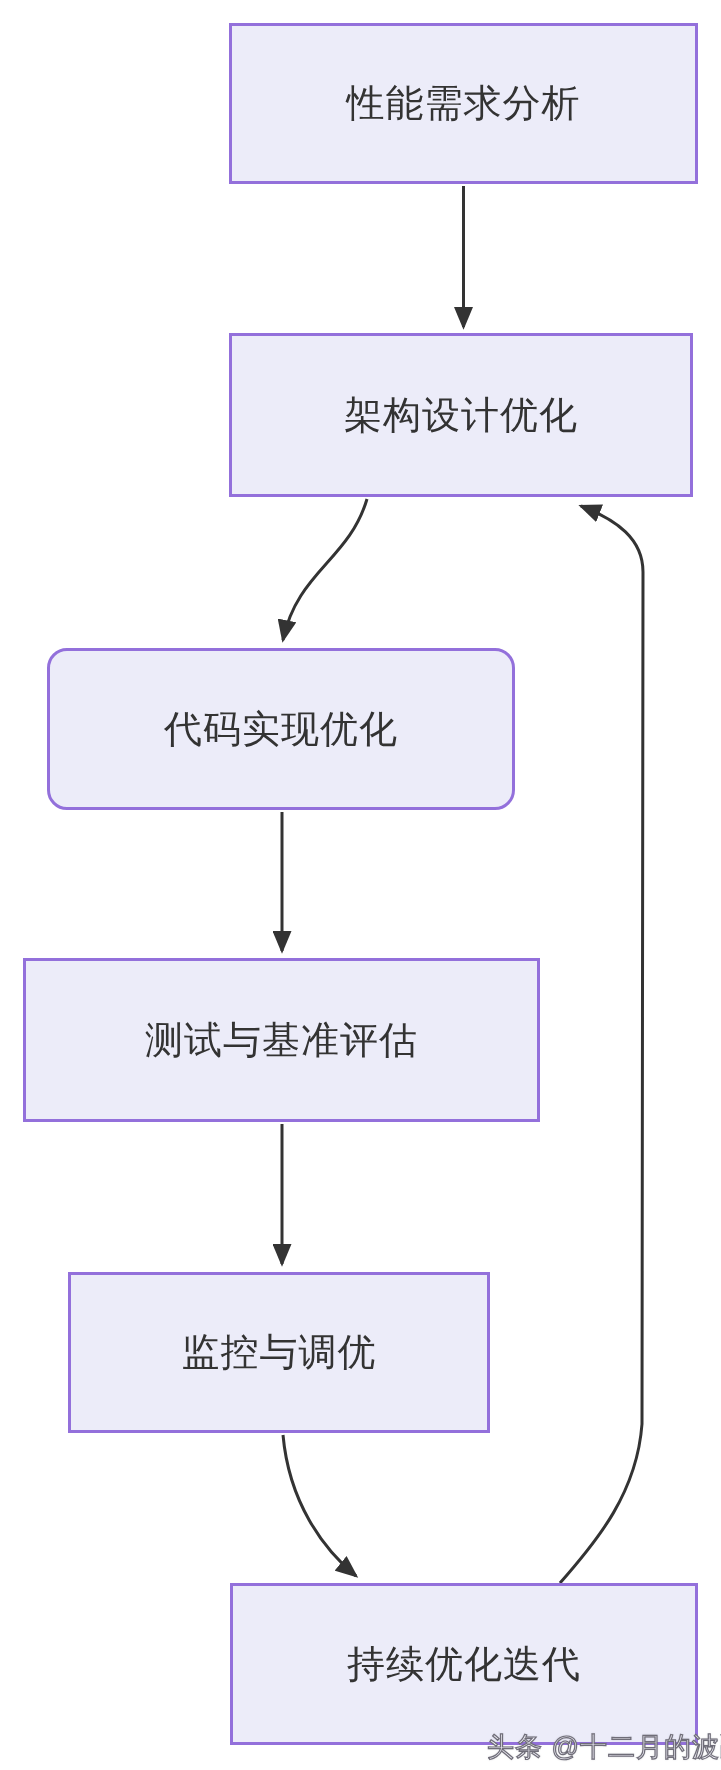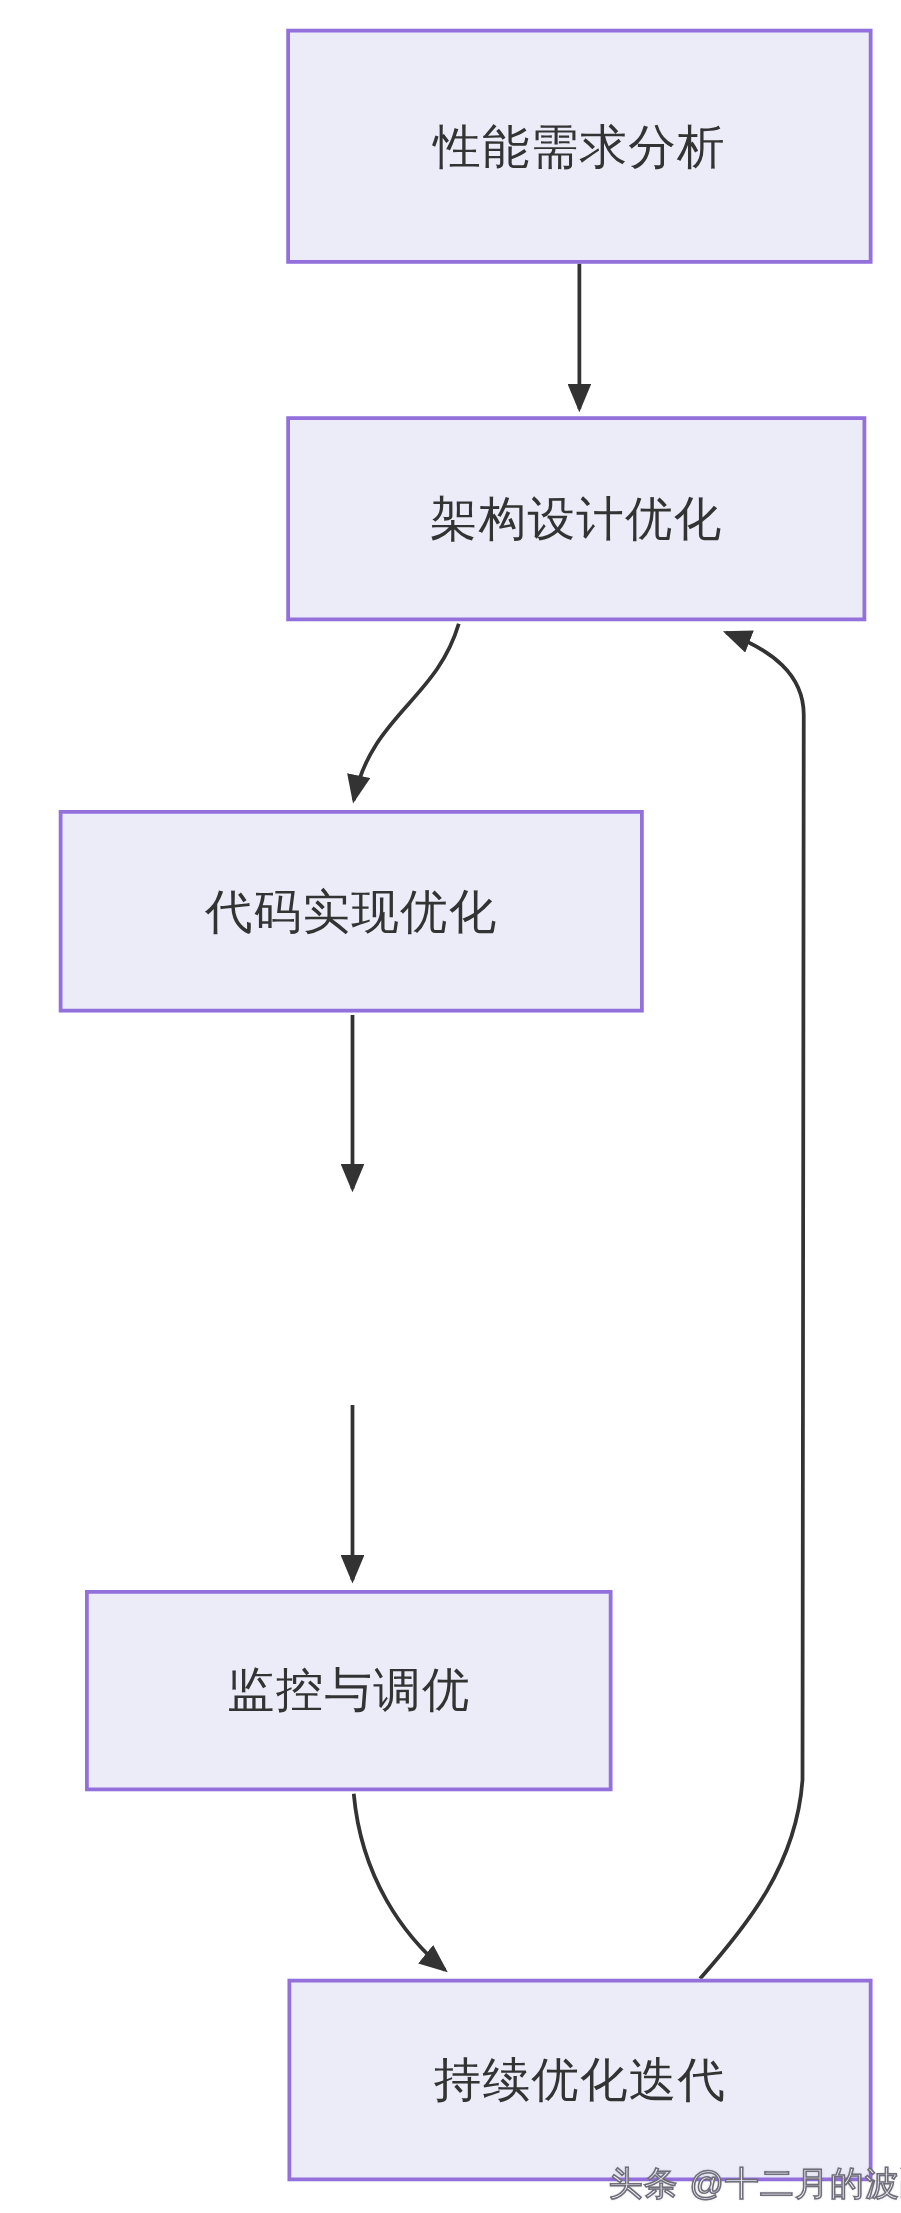--- a/index.html
+++ b/index.html
@@ -66,32 +66,35 @@
       </marker>
     </defs>
     <path class="edge" marker-end="url(#arrowhead)" d="M463.5,186 L463.5,327" stroke="#333333"></path>
     <path class="edge" marker-end="url(#arrowhead)" d="M367,499 C349,560 297,572 283,640" stroke="#333333"></path>
     <path class="edge" marker-end="url(#arrowhead)" d="M282,812 L282,951" stroke="#333333"></path>
     <path class="edge" marker-end="url(#arrowhead)" d="M282,1124 L282,1264" stroke="#333333"></path>
     <path class="edge" marker-end="url(#arrowhead)" d="M283,1435 C289,1502 323,1549 356,1576" stroke="#333333"></path>
     <path class="edge" marker-end="url(#arrowhead)" d="M560,1583 C598,1540 637,1492 642,1424 L643,572 C643,539 617,520 581,506" stroke="#333333"></path>
   </svg>
 
-  <div class="node" style="left: 229px; top: 23px; width: 469px; height: 188px; background: rgb(236, 236, 249); border-color: rgb(147, 112, 219);">
+  <div class="node" style="left: 229px; top: 23px; width: 469px; height: 161px; background: rgb(236, 236, 249); border-color: rgb(147, 112, 219);">
     <span class="node-label" style="color: rgb(51, 51, 51);">性能需求分析</span>
   </div>
 
   <div class="node" style="left: 229px; top: 333px; width: 464px; height: 164px; background: rgb(236, 236, 249); border-color: rgb(147, 112, 219);">
     <span class="node-label" style="color: rgb(51, 51, 51);">架构设计优化</span>
   </div>
 
-  <div class="node" style="left: 47px; top: 648px; width: 468px; height: 162px; background: rgb(236, 236, 249); border-color: rgb(147, 112, 219);">
+  <div class="node" style="left: 47px; top: 648px; width: 468px; height: 162px; background: rgb(236, 236, 249); border-color: rgb(147, 112, 219); border-radius: 20px;">
     <span class="node-label" style="color: rgb(51, 51, 51);">代码实现优化</span>
   </div>
 
+  <div class="node" style="left: 23px; top: 958px; width: 517px; height: 164px; background: rgb(236, 236, 249); border-color: rgb(147, 112, 219);">
+    <span class="node-label" style="color: rgb(51, 51, 51);">测试与基准评估</span>
+  </div>
 
   <div class="node" style="left: 230px; top: 1583px; width: 468px; height: 162px; background: rgb(236, 236, 249); border-color: rgb(147, 112, 219);">
     <span class="node-label" style="color: rgb(51, 51, 51);">持续优化迭代</span>
   </div>
 
   <div class="node" style="left: 68px; top: 1272px; width: 422px; height: 161px; background: rgb(236, 236, 249); border-color: rgb(147, 112, 219);">
     <span class="node-label" style="color: rgb(51, 51, 51);">监控与调优</span>
   </div>
 
   <div class="watermark">头条 @十二月的波爵</div>

